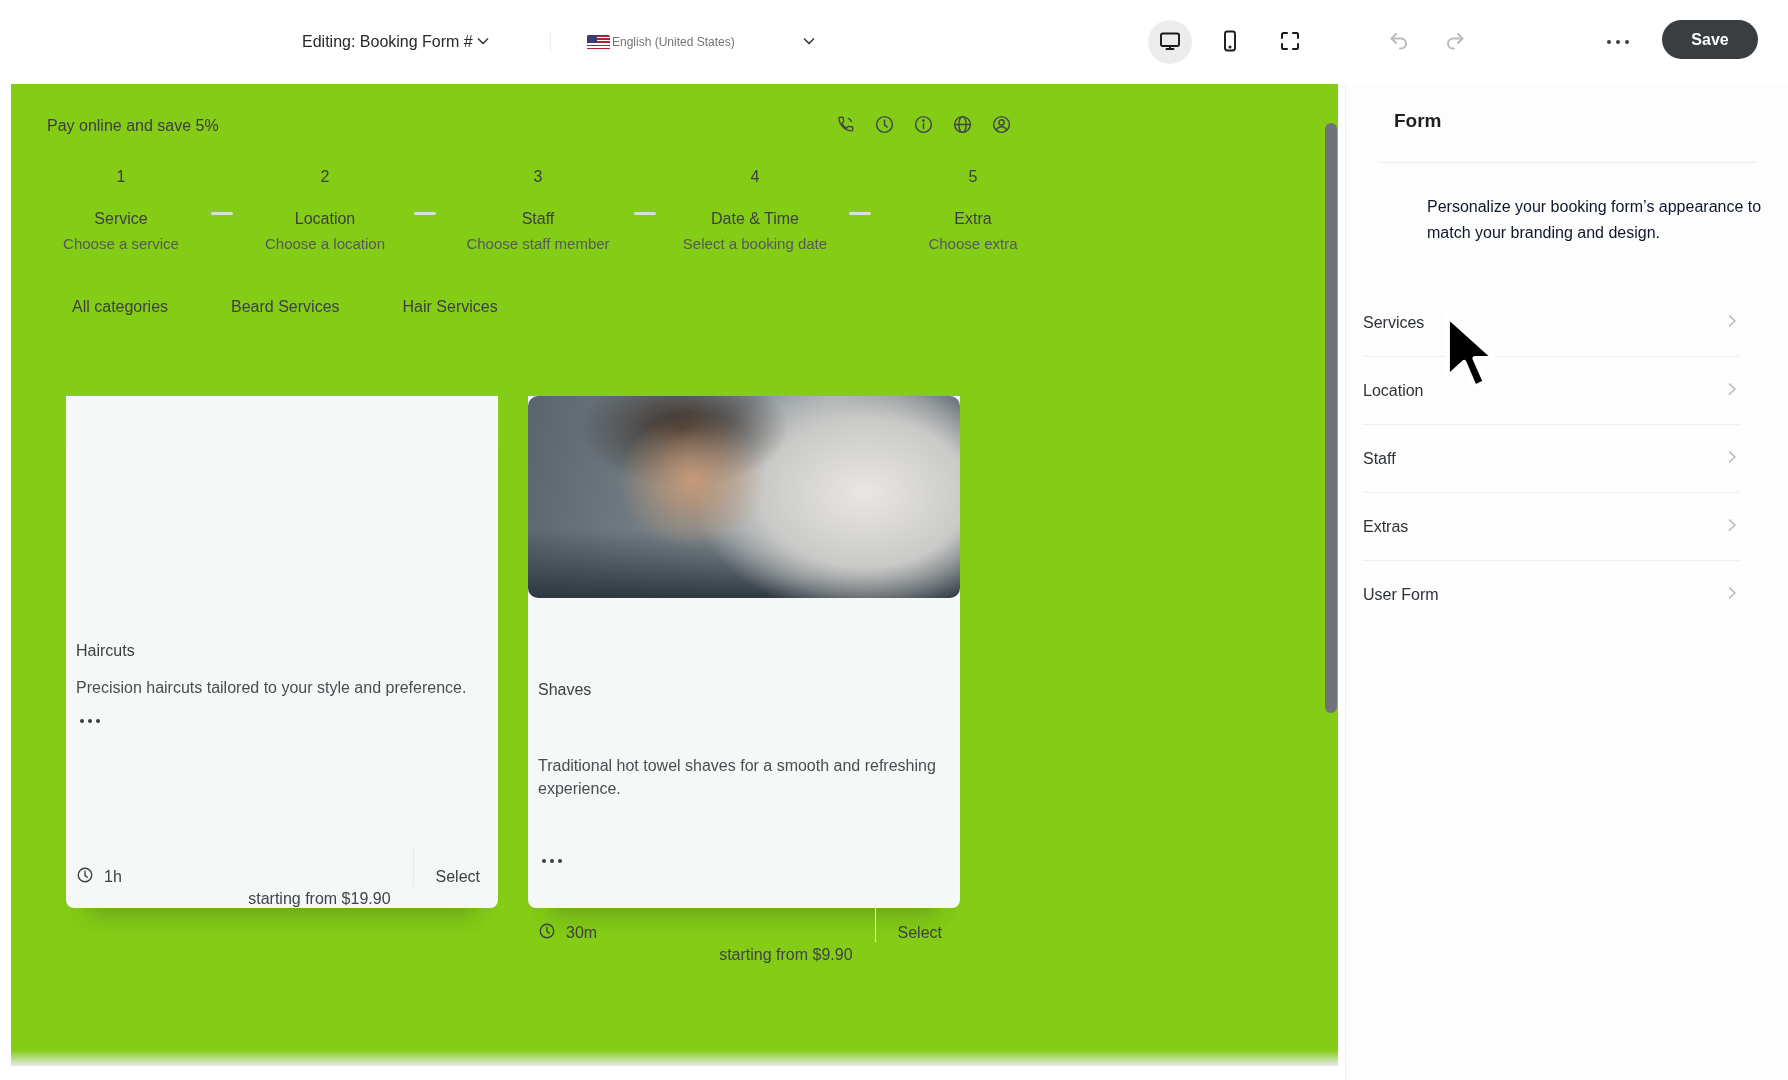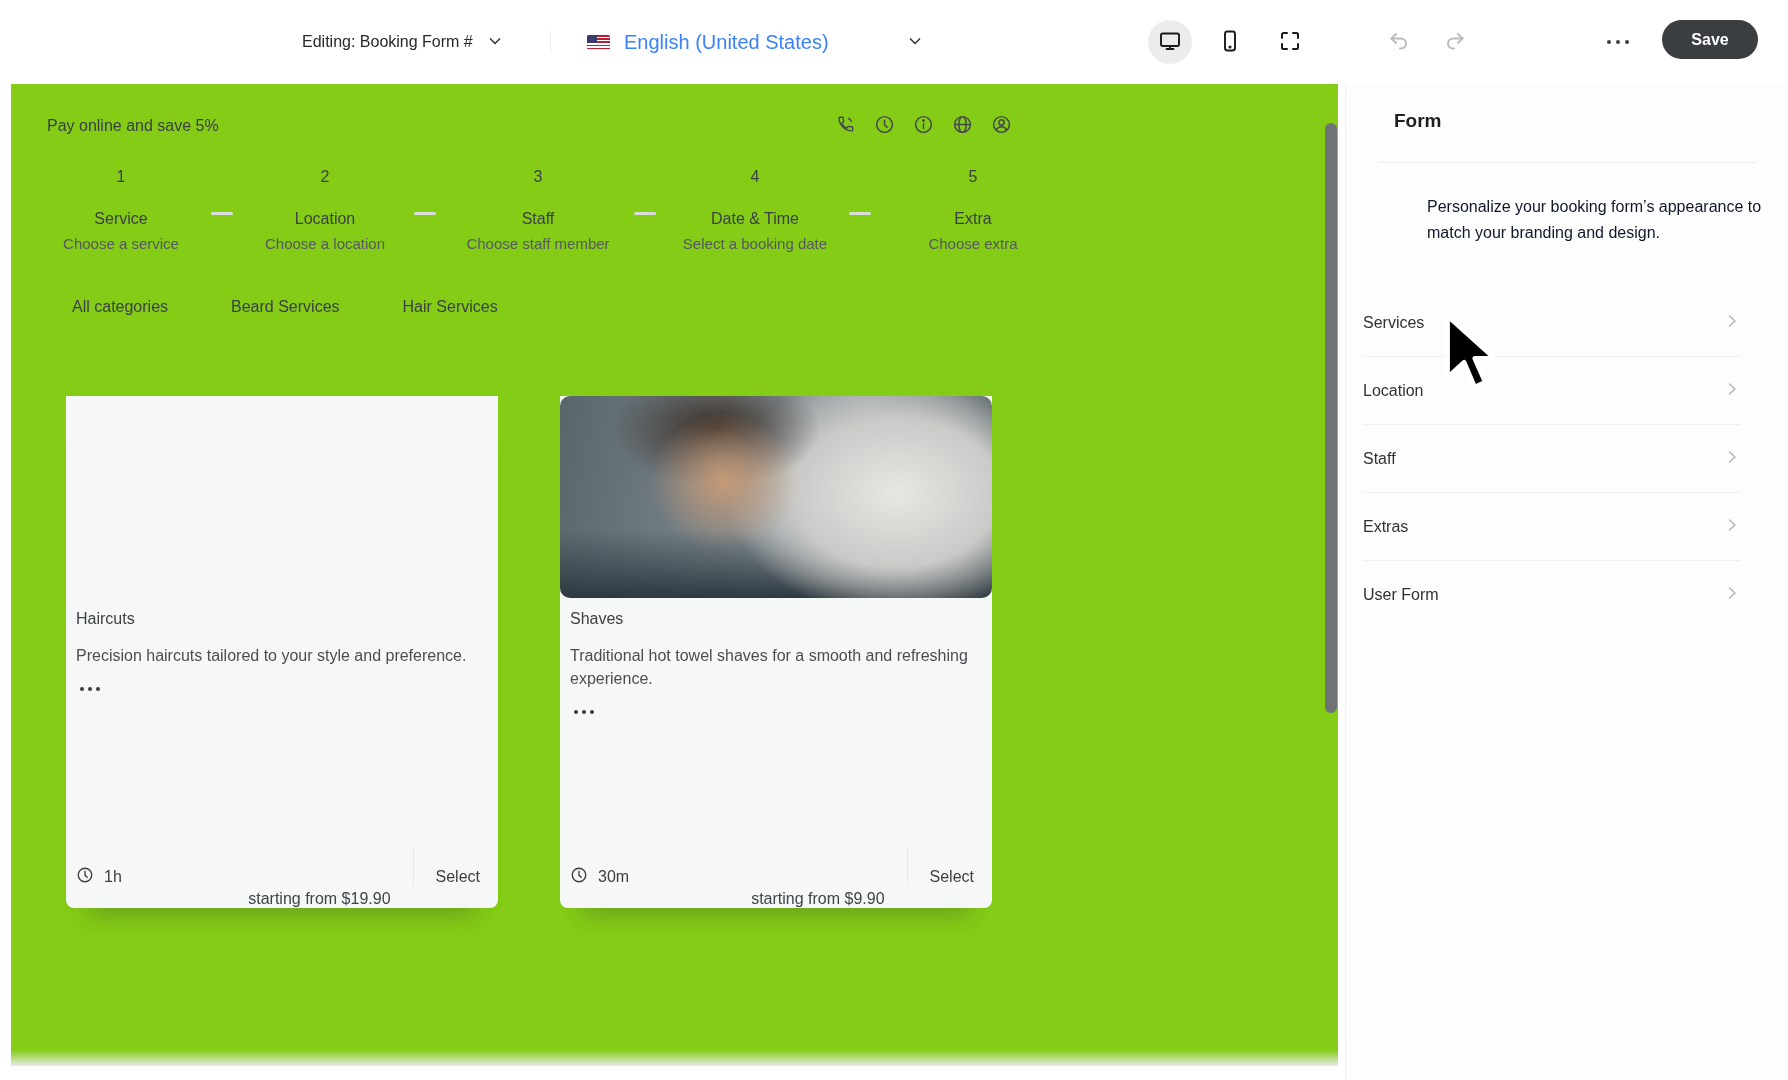--- a/index.html
+++ b/index.html
@@ -1,26 +1,26 @@
 <!DOCTYPE html>
 <html><head>
 <meta charset="utf-8">
 <style>
   * { margin:0; padding:0; box-sizing:border-box; }
   html,body { width:1788px; height:1080px; background:#ffffff; font-family:"Liberation Sans", sans-serif; overflow:hidden; }
   .app { position:relative; width:1788px; height:1080px; background:#ffffff; }
 
   
   .topbar { position:absolute; left:0; top:0; width:1788px; height:84px; background:#ffffff; z-index:5; }
-  .tb-group { position:absolute; top:0; height:84px; display:flex; align-items:center; gap:14px; }
+  .tb-group { position:absolute; top:0; height:84px; display:flex; align-items:center; gap:2px; }
   .tb-editing { left:302px; cursor:pointer; background:none; border:none; font-family:inherit; }
   .tb-editing span.txt { font-size:16px; color:#26282b; }
   .tb-divider { position:absolute; left:550px; top:31px; width:1px; height:22px; background:#eeeeee; }
   .tb-lang { left:587px; cursor:pointer; background:none; border:none; font-family:inherit; }
-  .tb-lang span.txt { font-size:20px; color:#3b82f6; }
+  .tb-lang span.txt { font-size:12px; color:#737373; }
   .flag { width:23px; height:15px; border-radius:2px; position:relative; overflow:hidden; flex:0 0 auto;
           background:repeating-linear-gradient(180deg,#b22234 0 1.6px,#ffffff 1.6px 3.2px); box-shadow:0 0 0 1px rgba(0,0,0,0.08) inset; }
   .flag::before { content:""; position:absolute; left:0; top:0; width:10px; height:8px; background:#3c3b6e; }
   .icon-btn { display:flex; align-items:center; justify-content:center; background:none; border:none; cursor:pointer; width:44px; height:44px; border-radius:50%; }
   .icon-btn.active { background:#ececec; }
   .tb-devices { left:1148px; gap:16px; }
   .tb-history { left:1384px; gap:26px; }
   .tb-more { left:1596px; }
   .dots3 { display:flex; gap:5px; }
   .dots3 i { width:4px; height:4px; border-radius:50%; background:#3c4043; }
@@ -39,35 +39,35 @@
   .step-title { margin-top:24px; font-size:16px; color:#3c4043; }
   .step-sub { margin-top:7px; font-size:15px; color:#55595d; }
   .step-dash { position:absolute; top:128px; width:22px; height:3px; background:#dadcdc; border-radius:2px; }
 
   .categories { position:absolute; left:61px; top:214px; display:flex; gap:63px; }
   .category { font-size:16px; color:#3c4043; cursor:pointer; background:none; border:none; font-family:inherit; }
 
   .card { position:absolute; top:312px; width:432px; height:512px; display:flex; flex-direction:column;
           background:#f6f7f7; border-radius:0 0 8px 8px; box-shadow:0 28px 22px -22px rgba(40,44,48,0.28); }
   .card.c1 { left:55px; }
-  .card.c2 { left:549px; }
+  .card.c2 { left:517px;gap:39px; }
   .card-img { width:432px; height:202px; border-radius:10px; flex:0 0 auto; }
   .img-haircuts { background:
       radial-gradient(150px 125px at 72% 62%, #dcb header 0%, transparent 0%),
       radial-gradient(150px 125px at 72% 60%, #d9b296 0%, #c39875 42%, rgba(0,0,0,0) 72%),
       radial-gradient(190px 95px at 58% 10%, #221912 0%, rgba(0,0,0,0) 70%),
       radial-gradient(160px 120px at 10% 55%, #8a6a52 0%, rgba(0,0,0,0) 65%),
       linear-gradient(105deg, #46301f 0%, #5b3b26 35%, #33231a 70%, #1f1510 100%); }
   .img-shaves { background:
       radial-gradient(120px 110px at 38% 42%, #c69a77 0%, rgba(0,0,0,0) 62%),
       radial-gradient(150px 85px at 36% 16%, #3a2e26 0%, rgba(0,0,0,0) 70%),
       radial-gradient(230px 165px at 78% 48%, #e9e7e3 0%, #c9c9c7 45%, rgba(0,0,0,0) 75%),
       linear-gradient(0deg, #2e3840 0%, rgba(0,0,0,0) 34%),
       linear-gradient(100deg, #59646b 0%, #7b868c 40%, #9aa2a6 65%, #424e56 100%); }
-  .card-title { margin:12px 10px 0 10px; font-size:16px; color:#3c4043; }
+  .card-title { margin:44px 10px 0 10px; font-size:16px; color:#3c4043; }
   .card-desc { margin:16px 10px 0 10px; font-size:16px; line-height:23px; color:#4a4e52; }
   .more-dots { margin:20px 10px 0 14px; display:flex; gap:4px; align-items:center; border:none; background:none; cursor:pointer; width:40px; }
   .more-dots i { width:4px; height:4px; border-radius:50%; background:#3a3e42; }
   .card-footer { margin-top:auto; height:62px; display:flex; padding:0 18px 0 10px; }
   .duration { display:flex; align-items:center; gap:10px; font-size:16px; color:#3c4043; }
   .price { margin-left:auto; font-size:16px; color:#3f4449;margin-top:44px; }
   .vdiv { width:1px; height:40px; background:#e9eaea; margin:0 22px; }
   .select-btn { background:none; border:none; font-family:inherit; font-size:16px; color:#3c4043; cursor:pointer; }
 
   .scroll-thumb { position:absolute; left:1314px; top:39px; width:12px; height:590px; background:#6f7377; border-radius:6px; }

